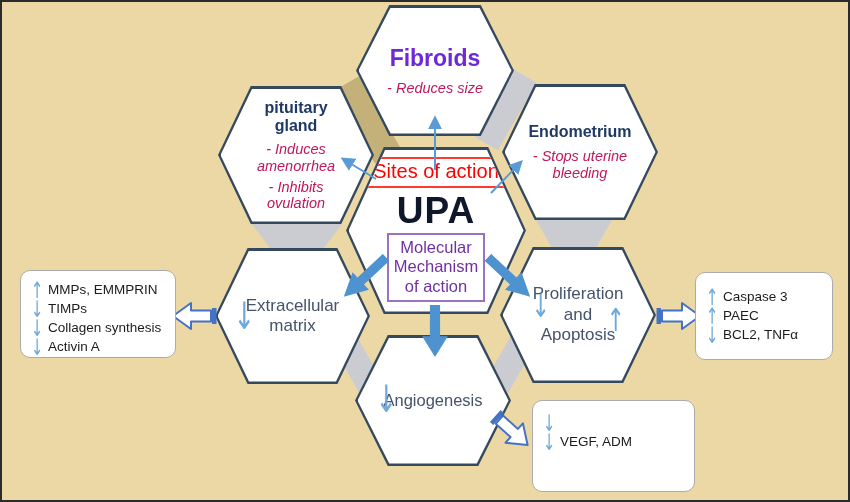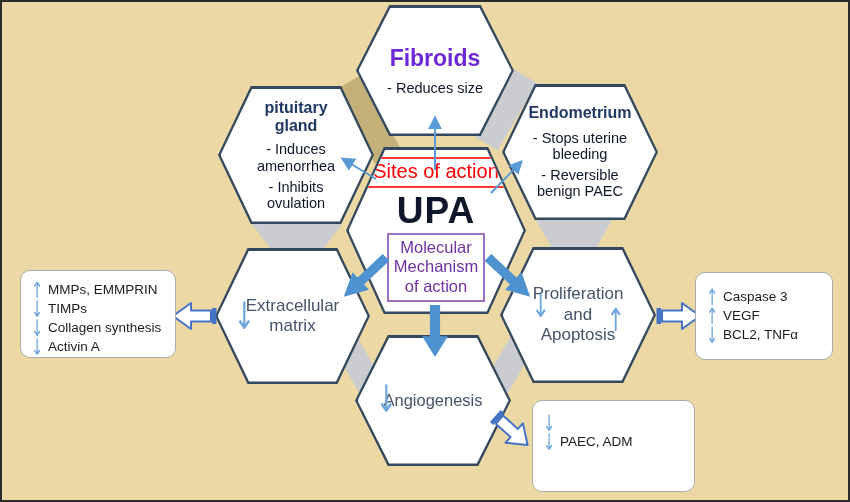--- a/index.html
+++ b/index.html
@@ -18,21 +18,21 @@
     clip-path:polygon(21% 0, 79% 0, 100% 50%, 79% 100%, 21% 100%, 0 50%);
   }
   .hex-in {
     position:absolute; inset:2.5px; background:#ffffff;
     clip-path:polygon(21% 0, 79% 0, 100% 50%, 79% 100%, 21% 100%, 0 50%);
     display:flex; flex-direction:column; align-items:center; justify-content:center;
     text-align:center;
   }
   .fib-title { font-size:23px; font-weight:bold; color:#6d28d9; margin-bottom:8px; }
   .hex-title { font-size:16px; font-weight:bold; color:#1f3864; line-height:1.15; margin-bottom:6px; }
-  .hex-item  { font-size:14.5px; color:#0f172a; line-height:1.12; margin-top:5px; width:118px; }
+  .hex-item  { font-size:14.5px; color:#be185d; line-height:1.12; margin-top:5px; width:118px;font-style:italic; }
   .big-label { font-size:17px; color:#44546a; line-height:1.2; }
 
   
   .conn { position:absolute; }
   .conn.gray  { background:#cbccd1; }
   .conn.olive { background:#c3b179; }
   .trap { clip-path:polygon(0 0, 100% 0, 79% 100%, 21% 100%); }
 
   
   .sites-box {
@@ -96,21 +96,20 @@
       <div class="hex-item" style="margin-top:0; width:108px;">- Induces amenorrhea</div>
       <div class="hex-item" style="width:90px;">- Inhibits ovulation</div>
     </div>
   </div>
 
   <div class="hex" style="left:500px; top:82px; width:156px; height:136px;">
     <div class="hex-out"></div>
     <div class="hex-in">
       <div class="hex-title" style="margin-bottom:2px;">Endometrium</div>
       <div class="hex-item" style="width:100px;">- Stops uterine bleeding</div>
-      <div class="hex-item" style="width:100px;">- Reversible benign PAEC</div>
     </div>
   </div>
 
   <div class="hex" style="left:344px; top:145px; width:180px; height:167px;">
     <div class="hex-out"></div>
     <div class="hex-in" style="justify-content:flex-start; padding-top:7px;">
       <div class="sites-box">Sites of action</div>
       <div class="upa">UPA</div>
       <div class="mech-box">Molecular Mechanism of action</div>
     </div>
@@ -190,31 +189,31 @@
     </div>
   </div>
 
   <div class="note-box" style="left:693px; top:270px; width:138px; height:88px; padding-top:14px;">
     <div class="note-row">
       <span class="note-glyph">↑</span>
       <span class="note-text">Caspase 3</span>
     </div>
     <div class="note-row">
       <span class="note-glyph">↑</span>
-      <span class="note-text">VEGF</span>
+      <span class="note-text">PAEC</span>
     </div>
     <div class="note-row">
       <span class="note-glyph">↓</span>
       <span class="note-text">BCL2, TNFα</span>
     </div>
   </div>
 
   <div class="note-box" style="left:530px; top:398px; width:163px; height:92px; padding-top:13px;">
     <div class="note-row">
       <span class="note-glyph">↓</span>
     </div>
     <div class="note-row">
       <span class="note-glyph">↓</span>
-      <span class="note-text">PAEC, ADM</span>
+      <span class="note-text">VEGF, ADM</span>
     </div>
   </div>
 
 </div>
 
 </body></html>

